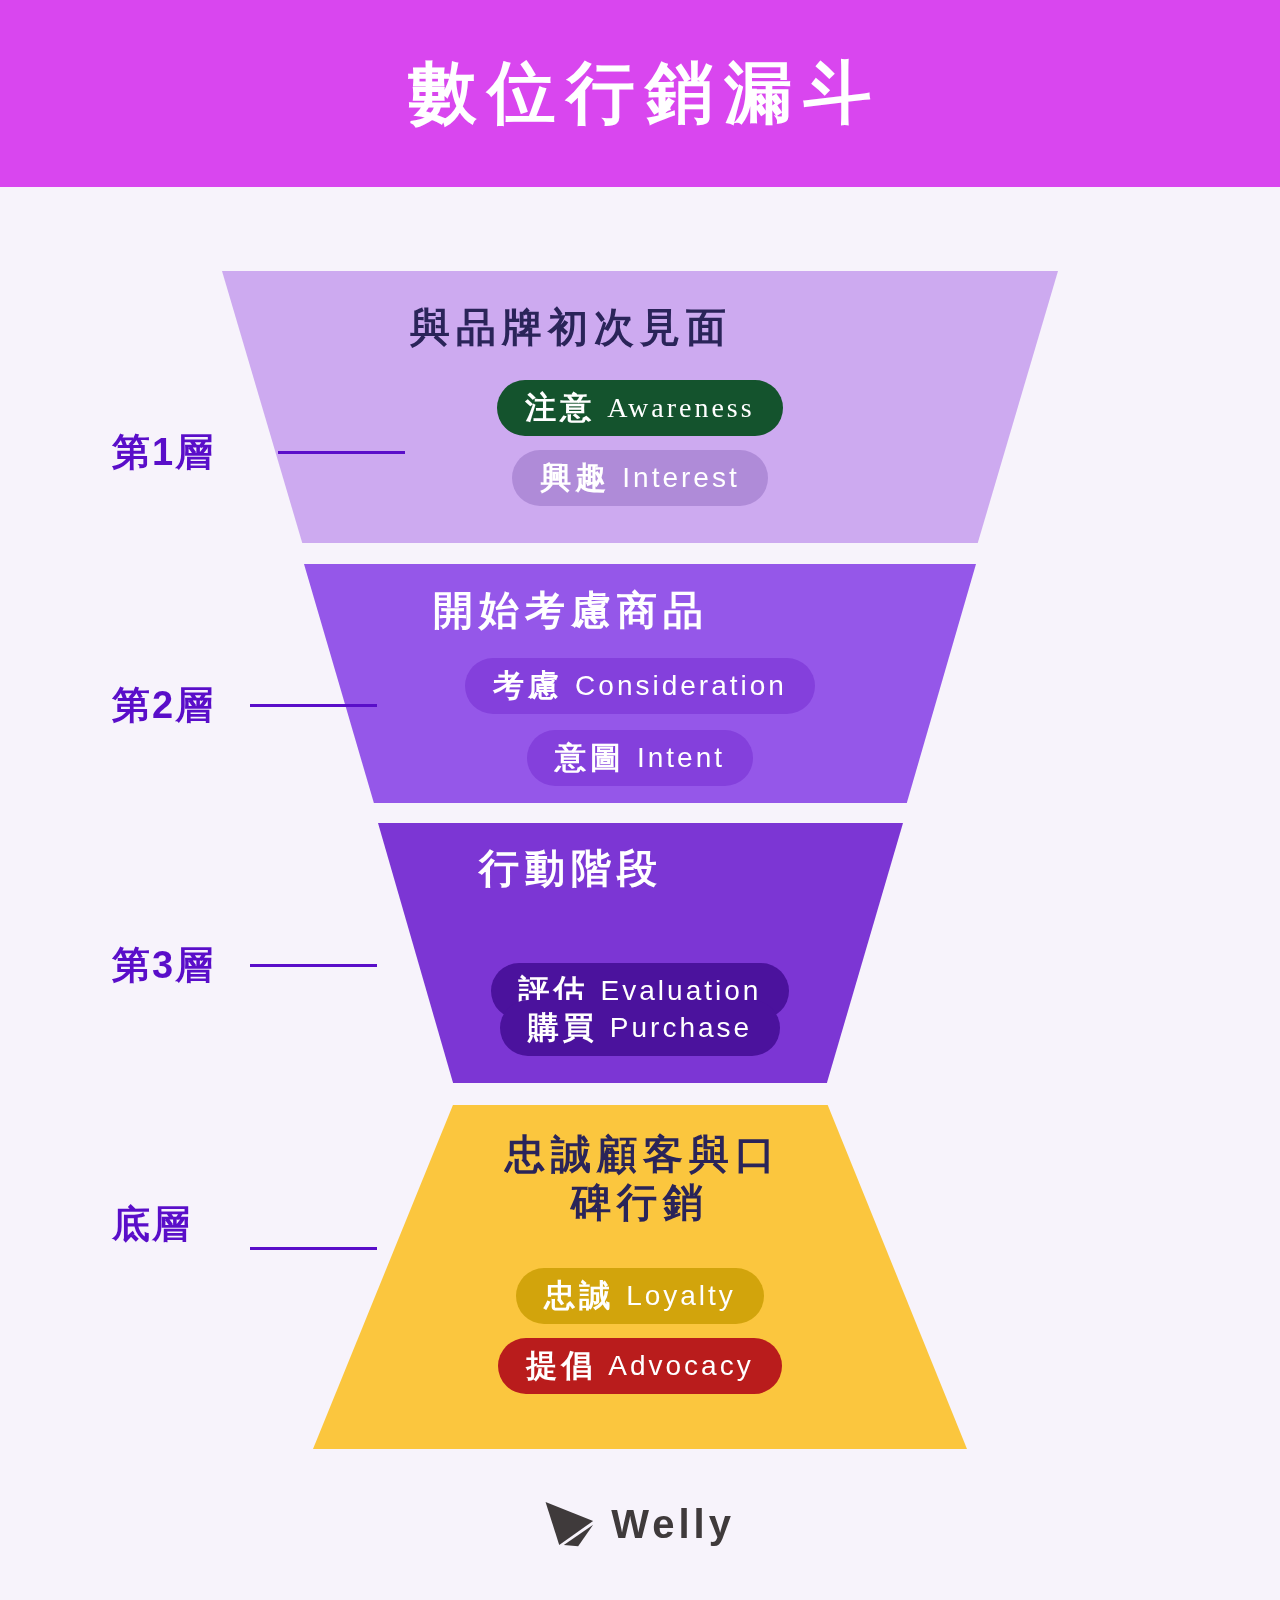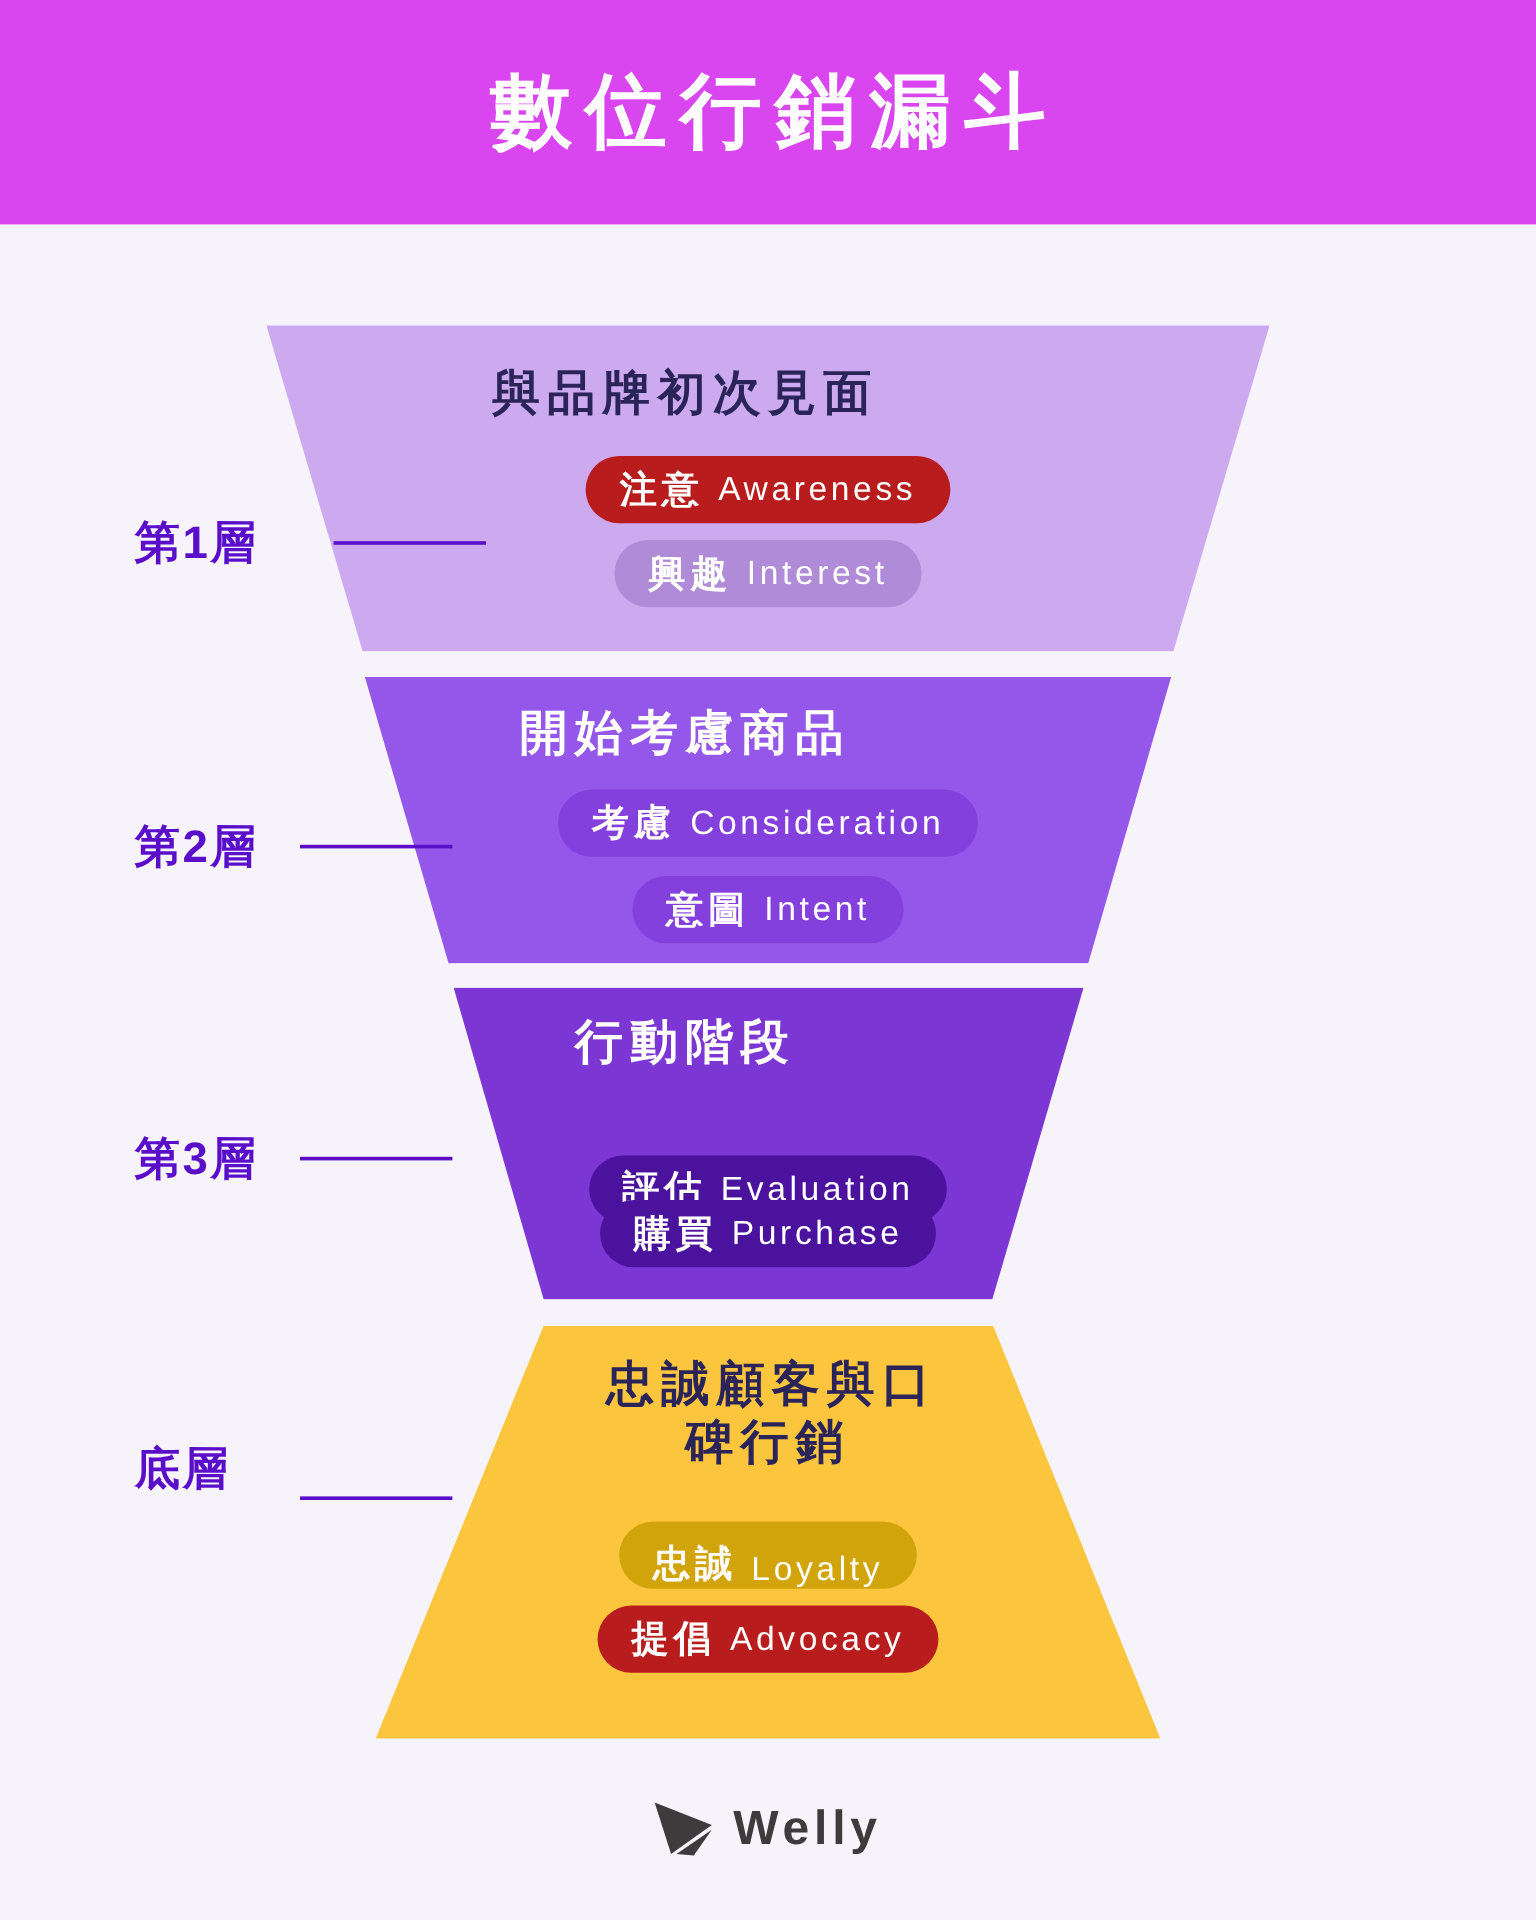--- a/index.html
+++ b/index.html
@@ -88,21 +88,21 @@
   <div class="trap trap2" style="background-color: rgb(149, 87, 233);"></div>
   <div class="trap trap3" style="background-color: rgb(124, 54, 212);"></div>
   <div class="trap trap4" style="background-color: rgb(251, 198, 62);"></div>
 
   <div class="layer-title t1" style="color: rgb(42, 36, 89);">與品牌初次見面</div>
   <div class="layer-title t2" style="color: rgb(255, 255, 255);">開始考慮商品</div>
   <div class="layer-title t3" style="color: rgb(255, 255, 255);">行動階段</div>
   <div class="layer-title t4" style="color: rgb(42, 36, 89);">忠誠顧客與口碑行銷</div>
 
   <div class="pill-row p1a">
-    <span class="pill" style="background-color: #b91c1c;">
+    <span class="pill" style="background-color: #14532d; font-family: Liberation Serif, serif;">
       <span class="zh">注意</span>
       <span class="en">Awareness</span>
     </span>
   </div>
   <div class="pill-row p1b">
     <span class="pill" style="background-color: rgb(175, 139, 216);">
       <span class="zh">興趣</span>
       <span class="en">Interest</span>
     </span>
   </div>
@@ -127,21 +127,21 @@
     </span>
   </div>
   <div class="pill-row p3b">
     <span class="pill" style="background-color: rgb(75, 18, 157);">
       <span class="zh">購買</span>
       <span class="en">Purchase</span>
     </span>
   </div>
 
   <div class="pill-row p4a">
-    <span class="pill" style="background-color: rgb(210, 164, 12); align-items: flex-end;">
+    <span class="pill" style="background-color: rgb(210, 164, 12);">
       <span class="zh">忠誠</span>
       <span class="en">Loyalty</span>
     </span>
   </div>
   <div class="pill-row p4b">
     <span class="pill" style="background-color: #b91c1c;">
       <span class="zh">提倡</span>
       <span class="en">Advocacy</span>
     </span>
   </div>

